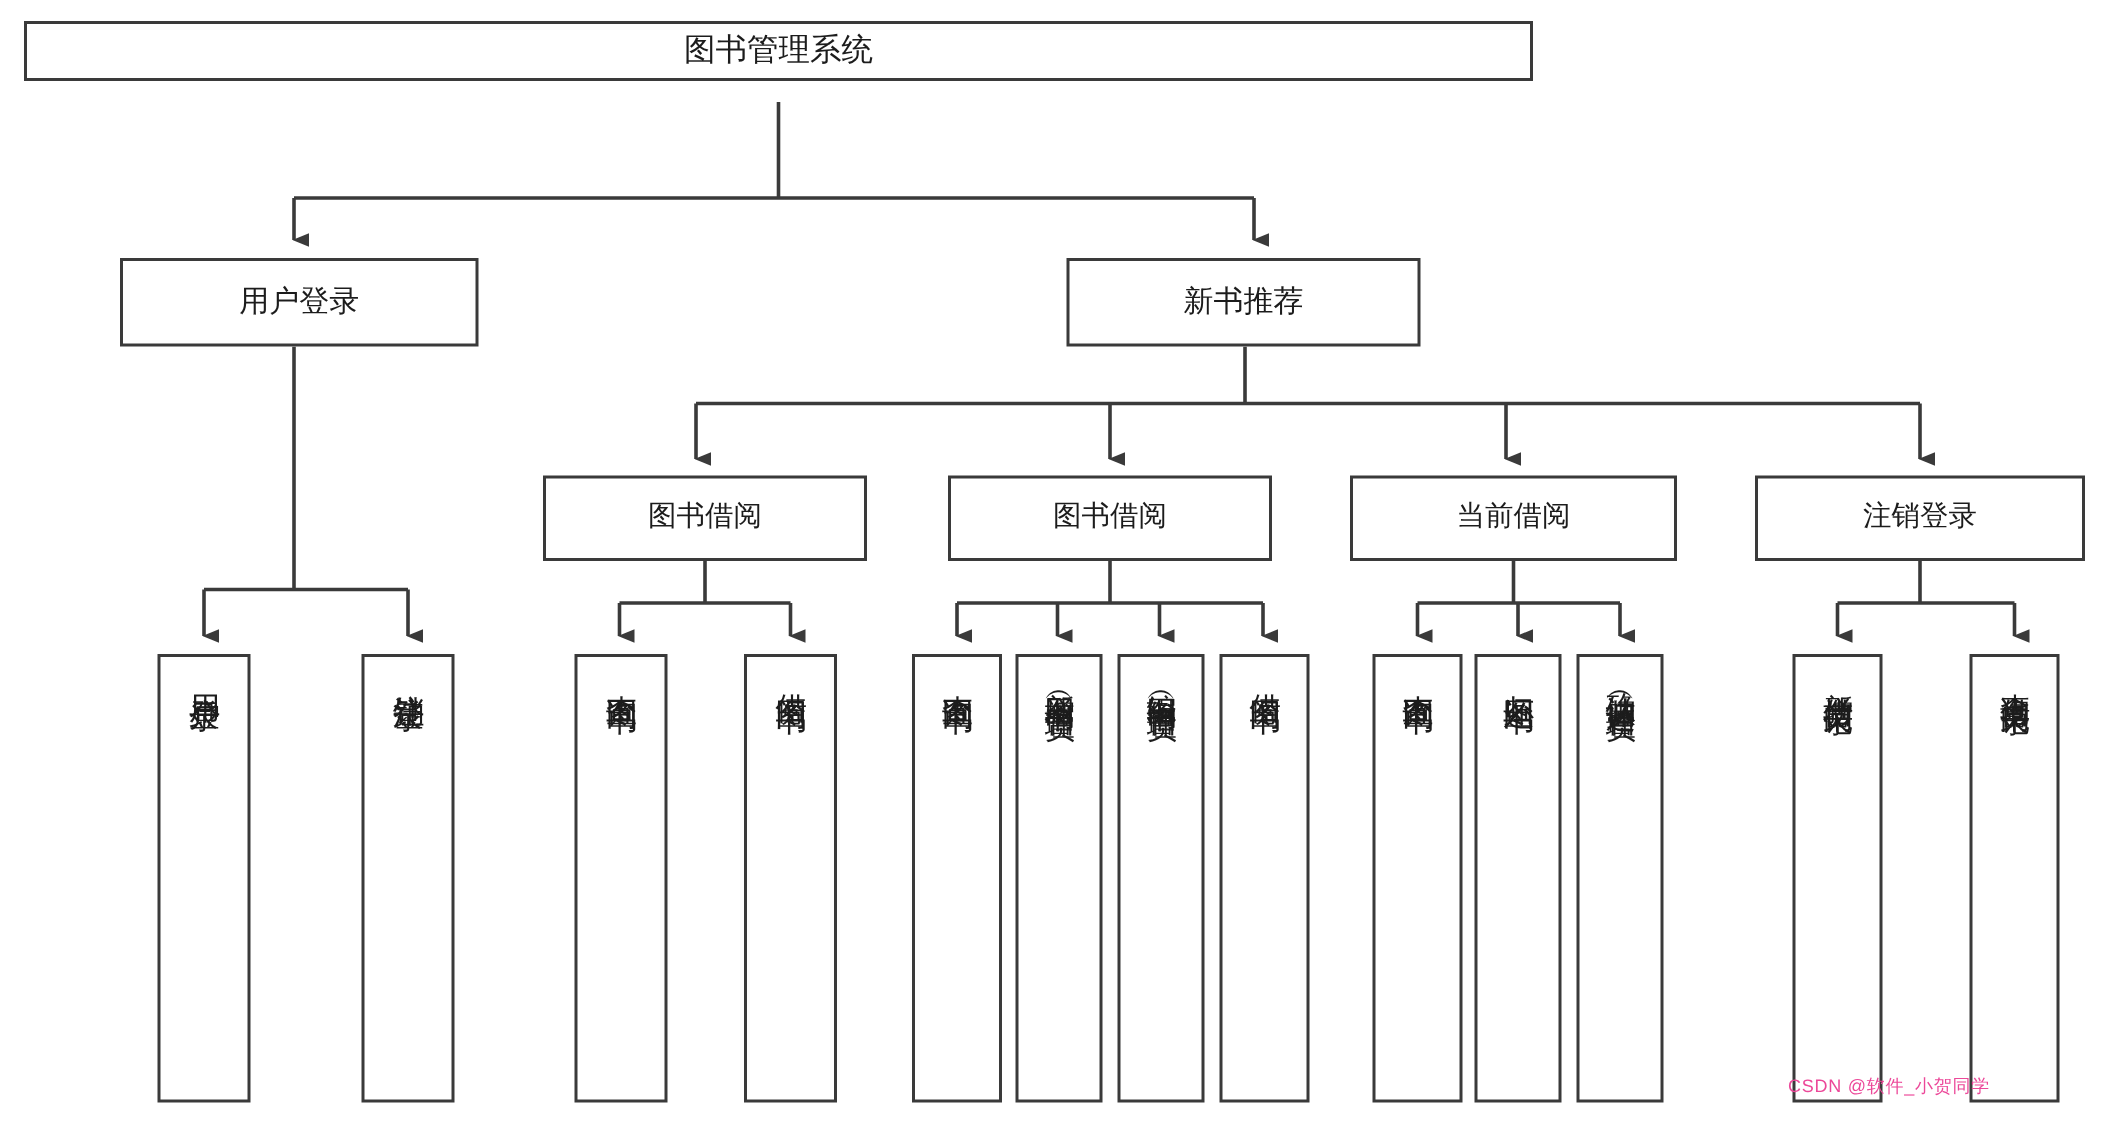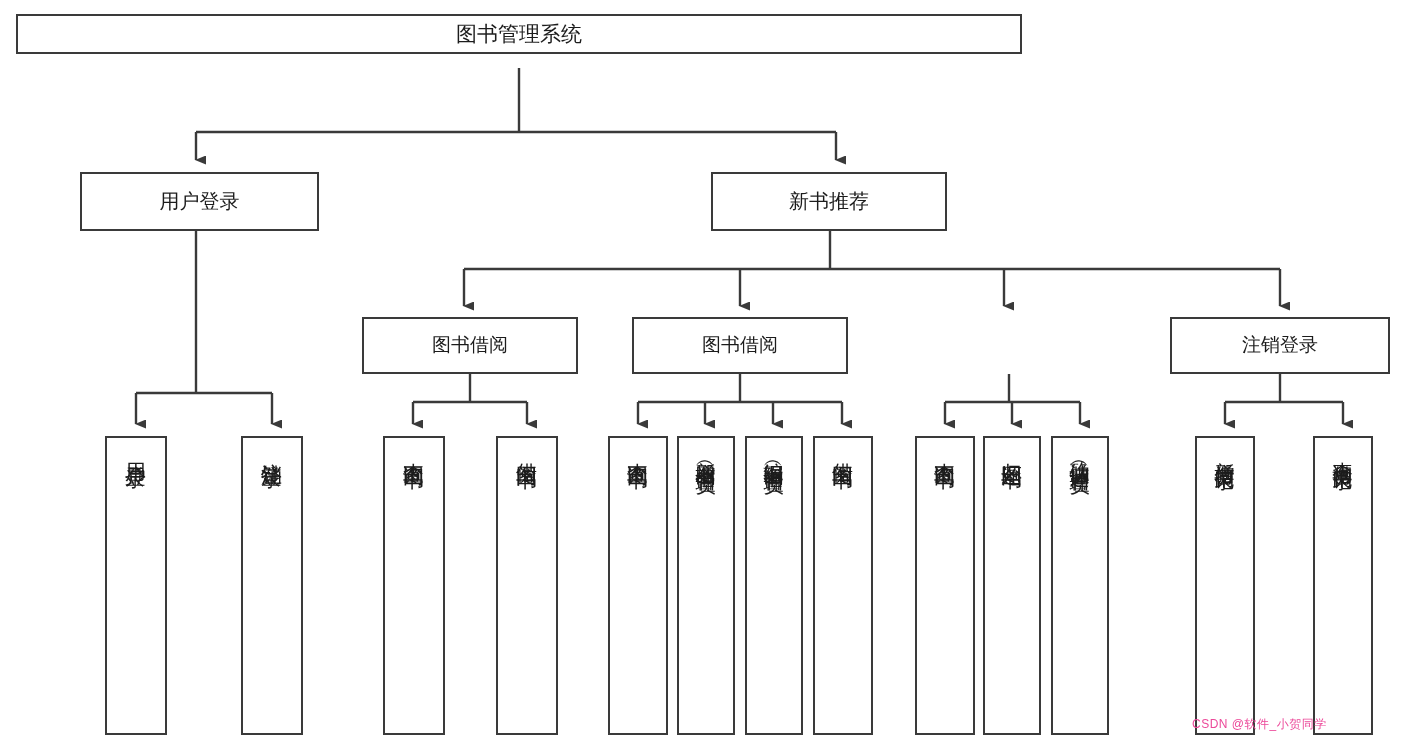--- a/index.html
+++ b/index.html
@@ -132,20 +132,23 @@
   <div class="node level2" style="left:711px; top:172px; width:236px; height:59px;">
     <span class="node-label">新书推荐</span>
   </div>
 
   <div class="node level3" style="left:362px; top:317px; width:216px; height:57px;">
     <span class="node-label">图书借阅</span>
   </div>
   <div class="node level3" style="left:632px; top:317px; width:216px; height:57px;">
     <span class="node-label">图书借阅</span>
   </div>
+  <div class="node level3" style="left:900px; top:317px; width:218px; height:57px;">
+    <span class="node-label">当前借阅</span>
+  </div>
   <div class="node level3" style="left:1170px; top:317px; width:220px; height:57px;">
     <span class="node-label">注销登录</span>
   </div>
 
   <div class="node leaf" style="left:105px; top:436px; width:62px; height:299px;">
     <span class="node-label">用户登录</span>
   </div>
   <div class="node leaf" style="left:241px; top:436px; width:62px; height:299px;">
     <span class="node-label">注销登录</span>
   </div>

